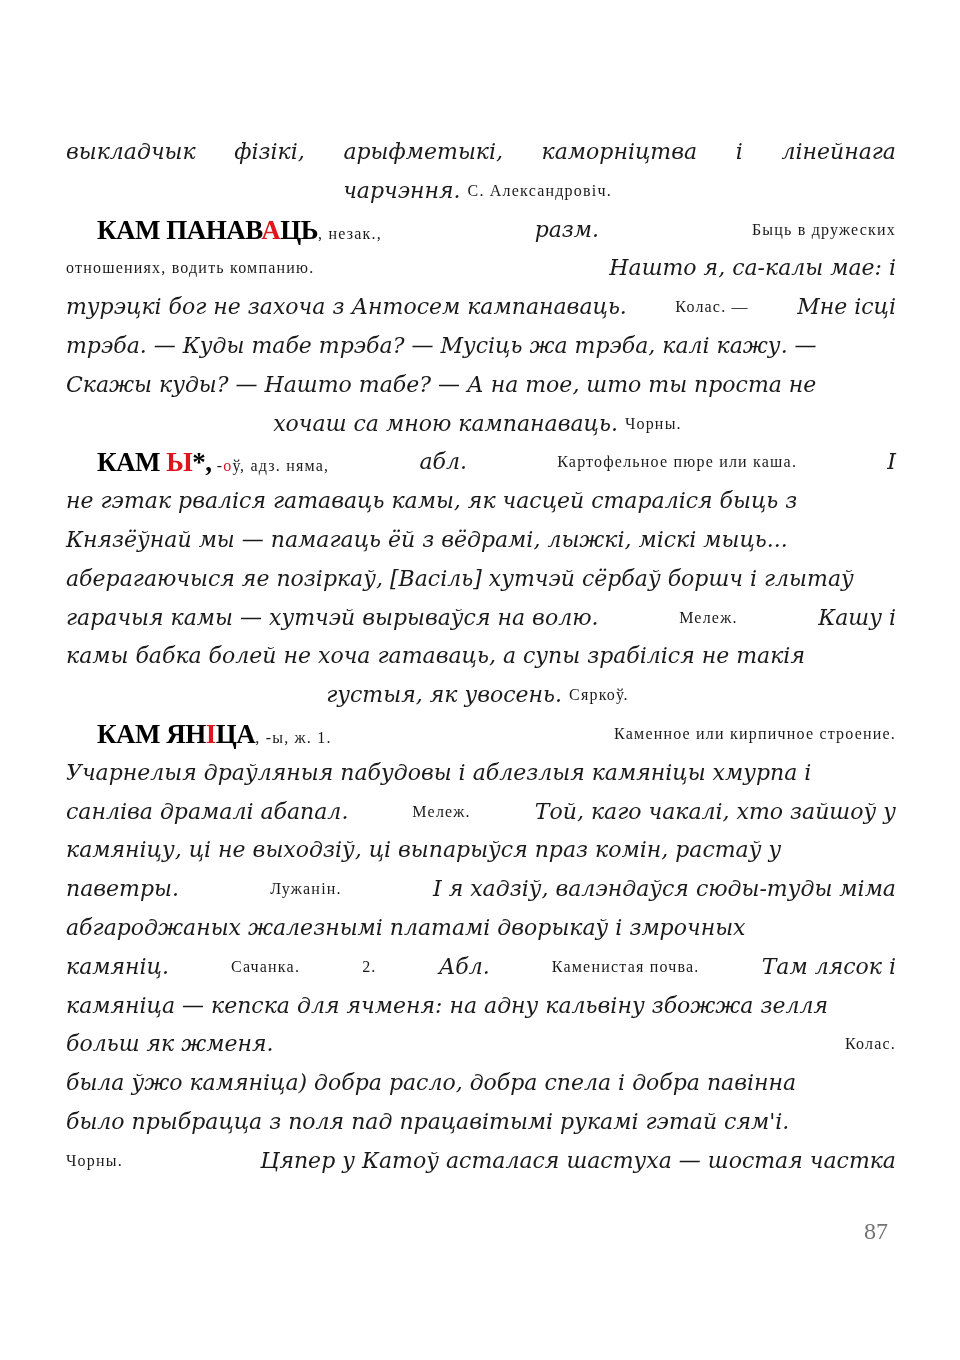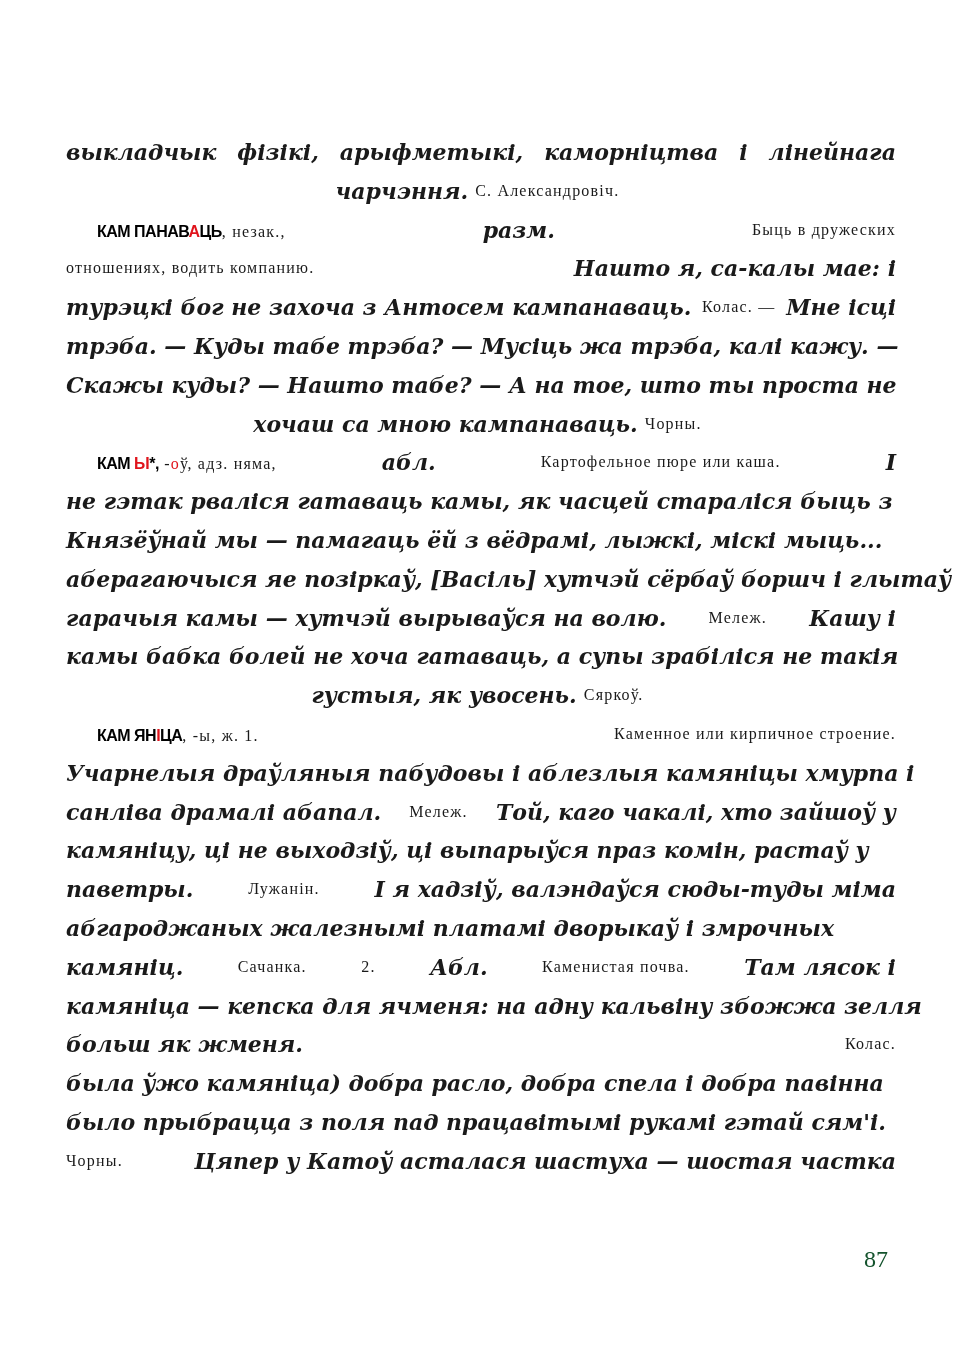--- a/index.html
+++ b/index.html
@@ -26,31 +26,31 @@
       line-height: 38.8px;
       font-size: 22px;
       white-space: nowrap;
       display: flex;
       justify-content: space-between;
       letter-spacing: 0.2px;
     }
     .line.last { justify-content: center; }
     .line.last > span { margin-right: 7px; }
     .line.indent { padding-left: 31px; }
-    .it { font-style: italic; font-family: "DejaVu Serif", "Liberation Serif", serif; letter-spacing: 0; font-weight: bold; }
+    .it { font-style: italic; font-family: "DejaVu Serif", "Liberation Serif", serif; letter-spacing: 0; }
     .rm { font-style: normal; font-family: "Liberation Serif", "DejaVu Serif", serif; font-size: 16px; letter-spacing: 1.2px; }
-    .hw { font-weight: bold; font-family: Liberation Sans, sans-serif; font-size: 16px; letter-spacing: -0.5px; color: #000; }
+    .hw { font-weight: bold; font-family: Liberation Serif, serif; font-size: 27px; letter-spacing: -0.5px; color: #000; }
     .stress { color: #e0141c; }
     .page-number {
       position: absolute;
       left: 864px;
-      top: 1246px;
+      top: 1218px;
       font-family: "Liberation Serif", "DejaVu Serif", serif;
       font-size: 24px;
-      color: #14532d;
+      color: #737373;
     }
   </style>
 </head>
 <body>
 
 <div class="page">
 
   <div class="line">
     <span class="it">выкладчык</span>
     <span class="it">фізікі,</span>

